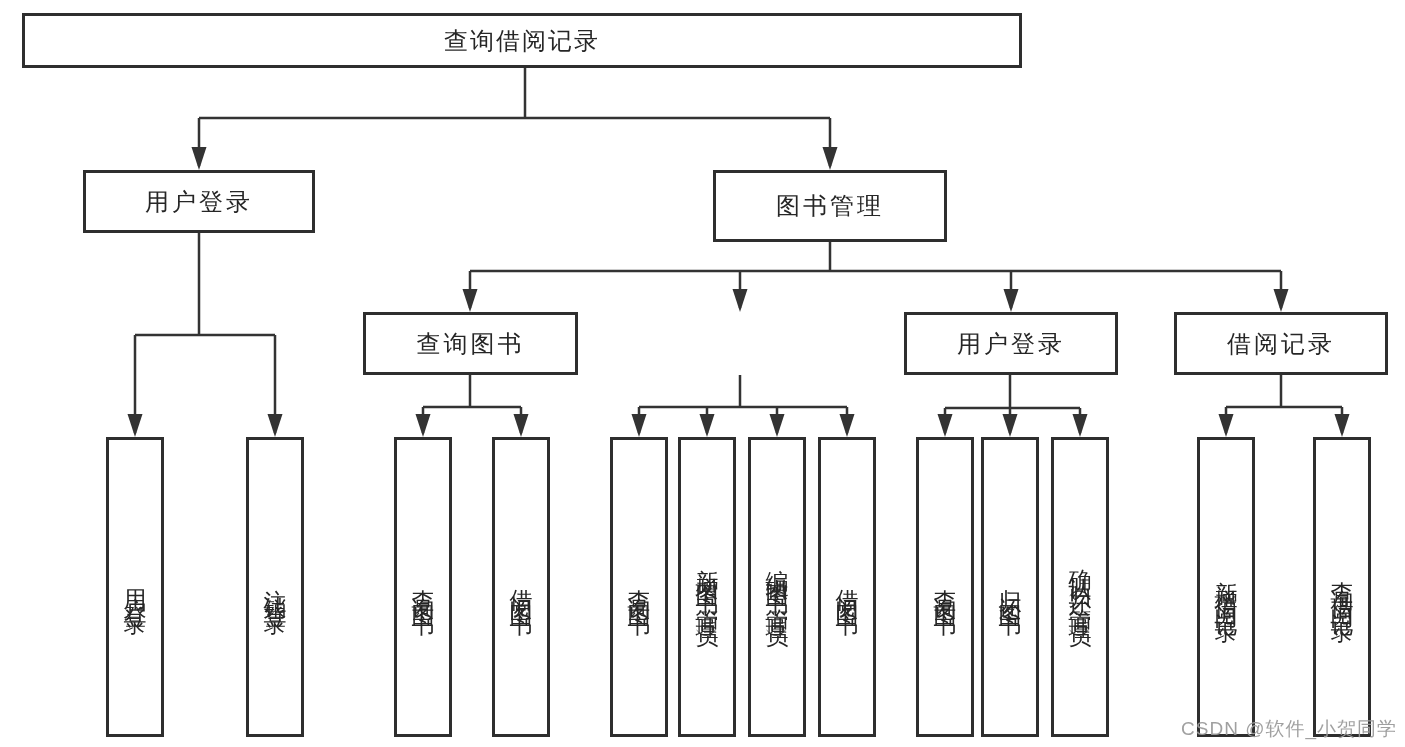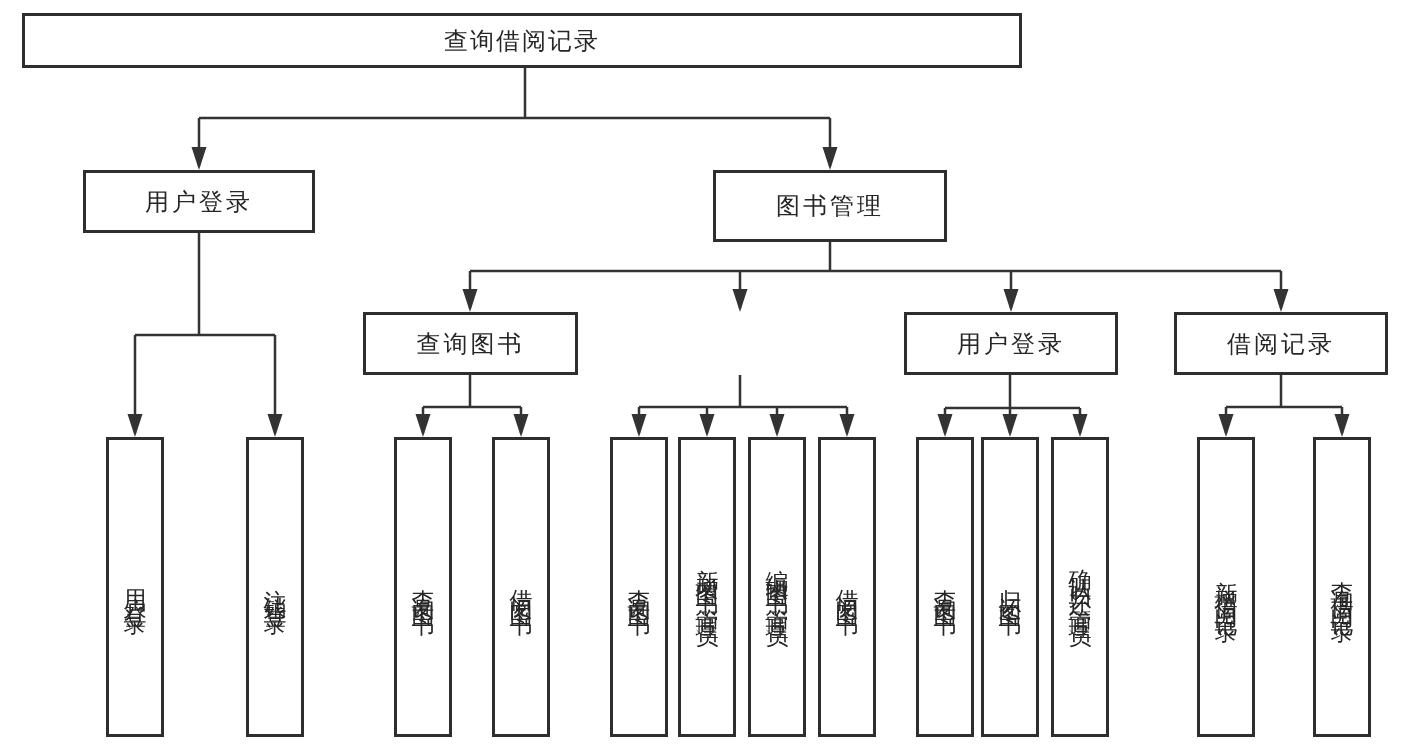--- a/index.html
+++ b/index.html
@@ -128,13 +128,14 @@
   <div class="node leaf" style="left:1051px">
     <span>确认归还（管理员）</span>
   </div>
   <div class="node leaf" style="left:1197px">
     <span>新增借阅记录</span>
   </div>
   <div class="node leaf" style="left:1313px">
     <span>查询借阅记录</span>
   </div>
 
+  <div id="watermark">CSDN @软件_小贺同学</div>
 </div>
 
 </body></html>

